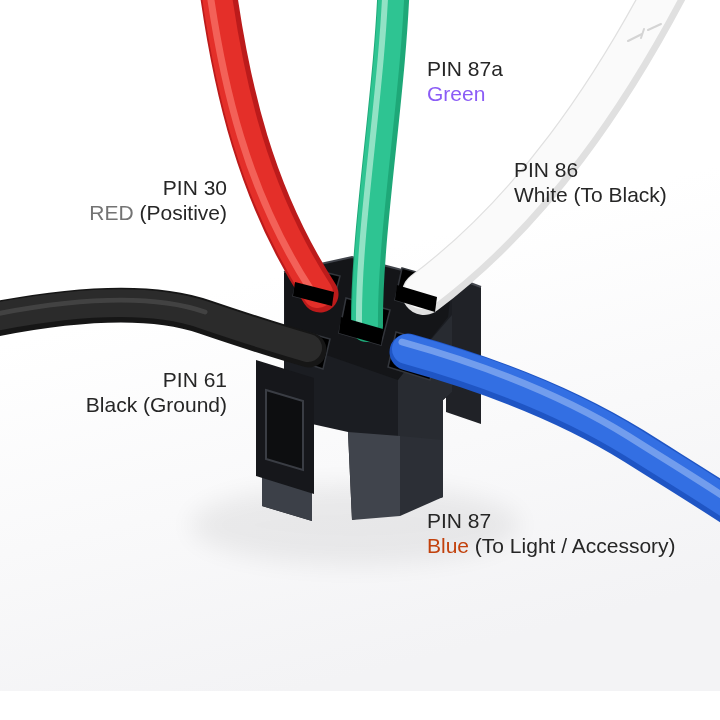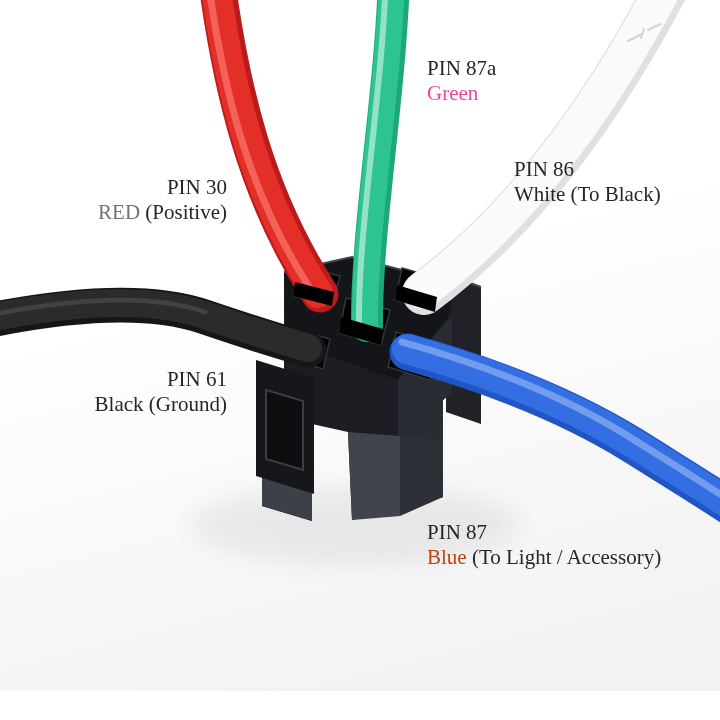--- a/index.html
+++ b/index.html
@@ -1,18 +1,18 @@
 <!DOCTYPE html>
 <html><head>
 <meta charset="utf-8">
 <style>
   html,body{margin:0;padding:0;background:#fff;}
   #canvas{
     position:relative;width:720px;height:691px;overflow:hidden;
-    font-family:Liberation Serif, serif;background:#ffffff;
+    font-family:Liberation Sans, sans-serif;background:#ffffff;
   }
   #photo-svg{position:absolute;left:0;top:0;width:720px;height:720px;}
   .label{
     position:absolute;
     font-size:21px;line-height:25px;color:#262626;
     white-space:nowrap;
   }
   .label .l1{color:#262626;}
   .label.align-right{text-align:right;}
 </style>
@@ -101,36 +101,36 @@
 
     <g fill="none" stroke-linecap="round">
       <path d="M 408,352 C 480,372 560,400 634,446 C 688,480 716,497 744,516" stroke="#1f55c4" stroke-width="37"></path>
       <path d="M 408,352 C 480,372 560,400 634,446 C 688,480 716,497 744,516" stroke="#336fe3" stroke-width="30" transform="translate(-1,-3)"></path>
       <path d="M 408,352 C 480,372 560,400 634,446 C 688,480 716,497 744,516" stroke="#9cbcf4" stroke-width="7" opacity="0.6" transform="translate(-6,-10)"></path>
     </g>
   </svg>
 
   <div class="label" style="left:427px;top:56px;">
     <div class="l1">PIN 87a</div>
-    <div class="l2"><span style="color: #ec4899;">Green</span><span></span></div>
+    <div class="l2"><span style="color: #8b5cf6;">Green</span><span></span></div>
   </div>
 
   <div class="label align-right" style="right:493px;top:175px;text-align:right;">
     <div class="l1">PIN 30</div>
     <div class="l2"><span style="color: #737373;">RED</span><span> (Positive)</span></div>
   </div>
 
   <div class="label" style="left:514px;top:157px;">
     <div class="l1">PIN 86</div>
     <div class="l2"><span style="color: rgb(38, 38, 38);"></span><span>White (To Black)</span></div>
   </div>
 
   <div class="label align-right" style="right:493px;top:367px;">
     <div class="l1">PIN 61</div>
     <div class="l2"><span style="color: rgb(38, 38, 38);"></span><span>Black (Ground)</span></div>
   </div>
 
-  <div class="label" style="left:427px;top:520px;">
+  <div class="label" style="left:427px;top:508px;">
     <div class="l1">PIN 87</div>
     <div class="l2"><span style="color: #c2410c;">Blue</span><span> (To Light / Accessory)</span></div>
   </div>
 
 </div>
 
 </body></html>

